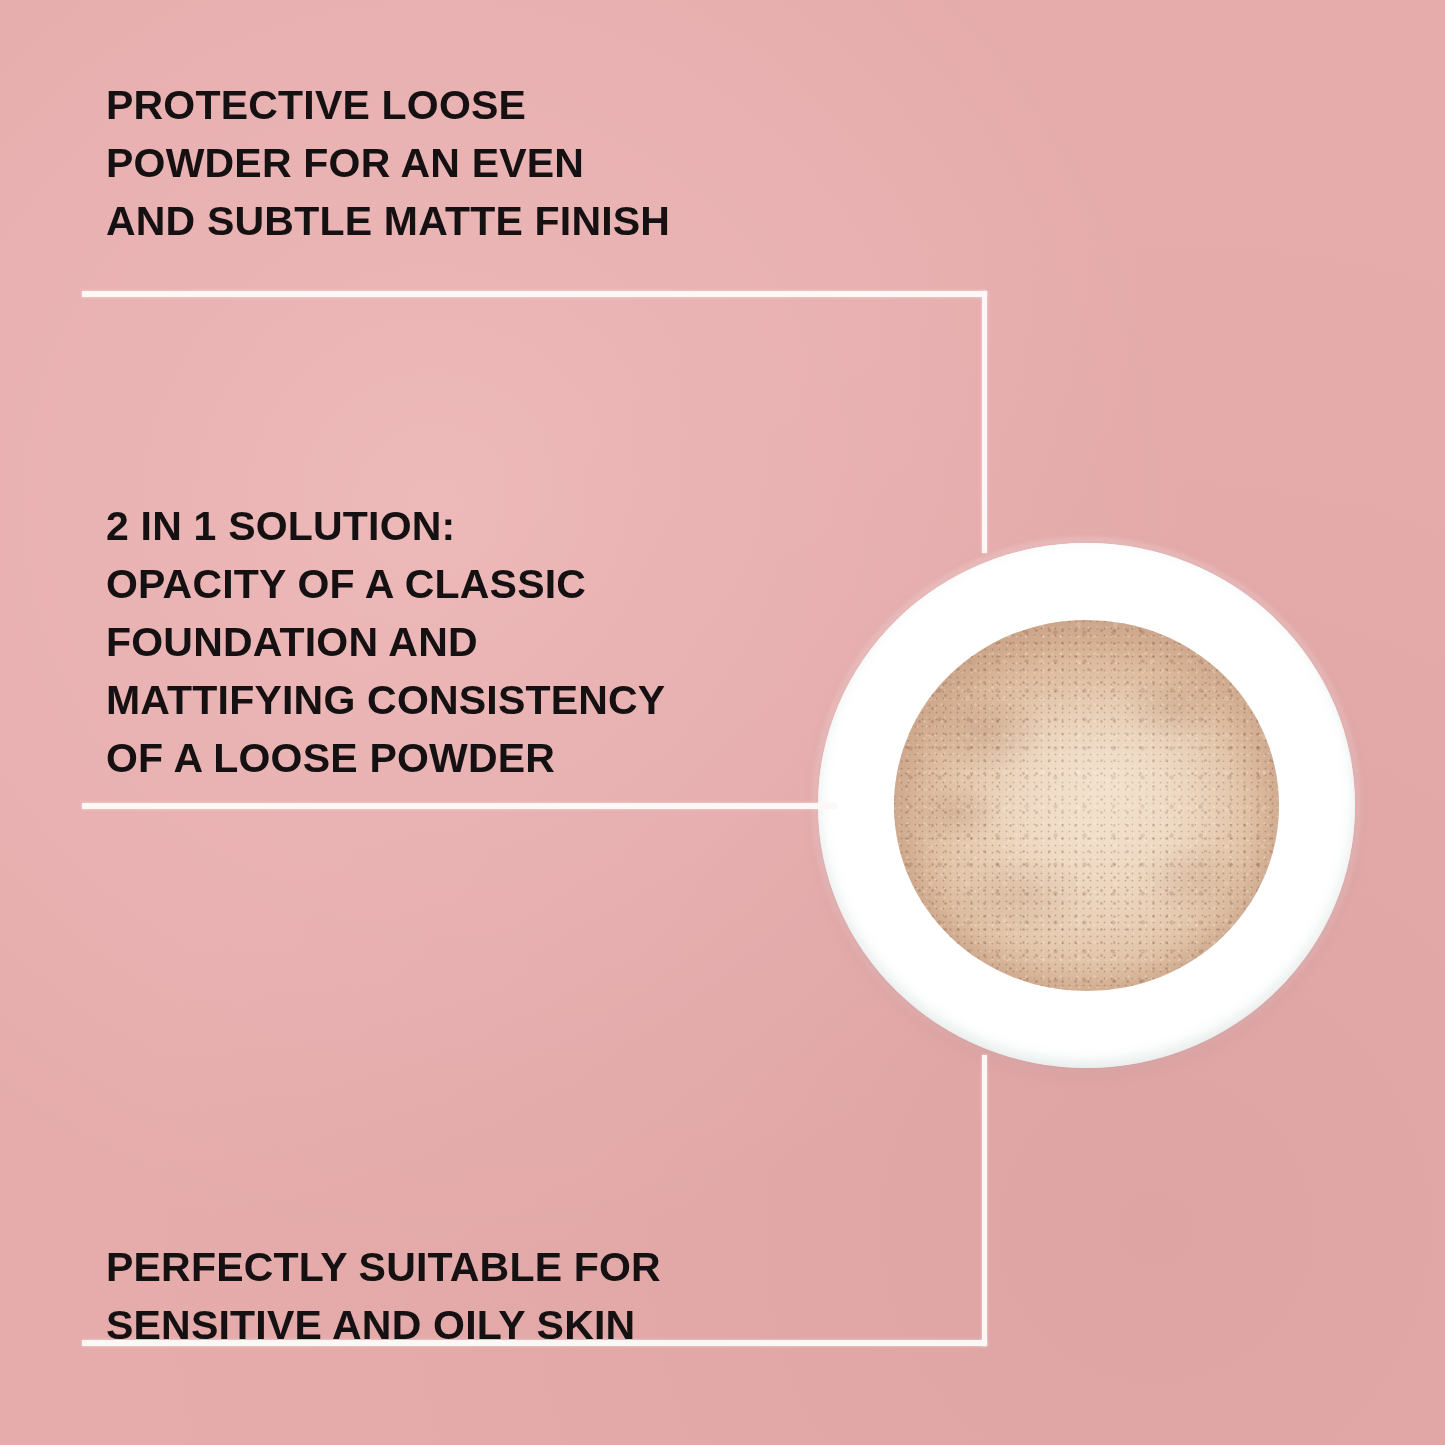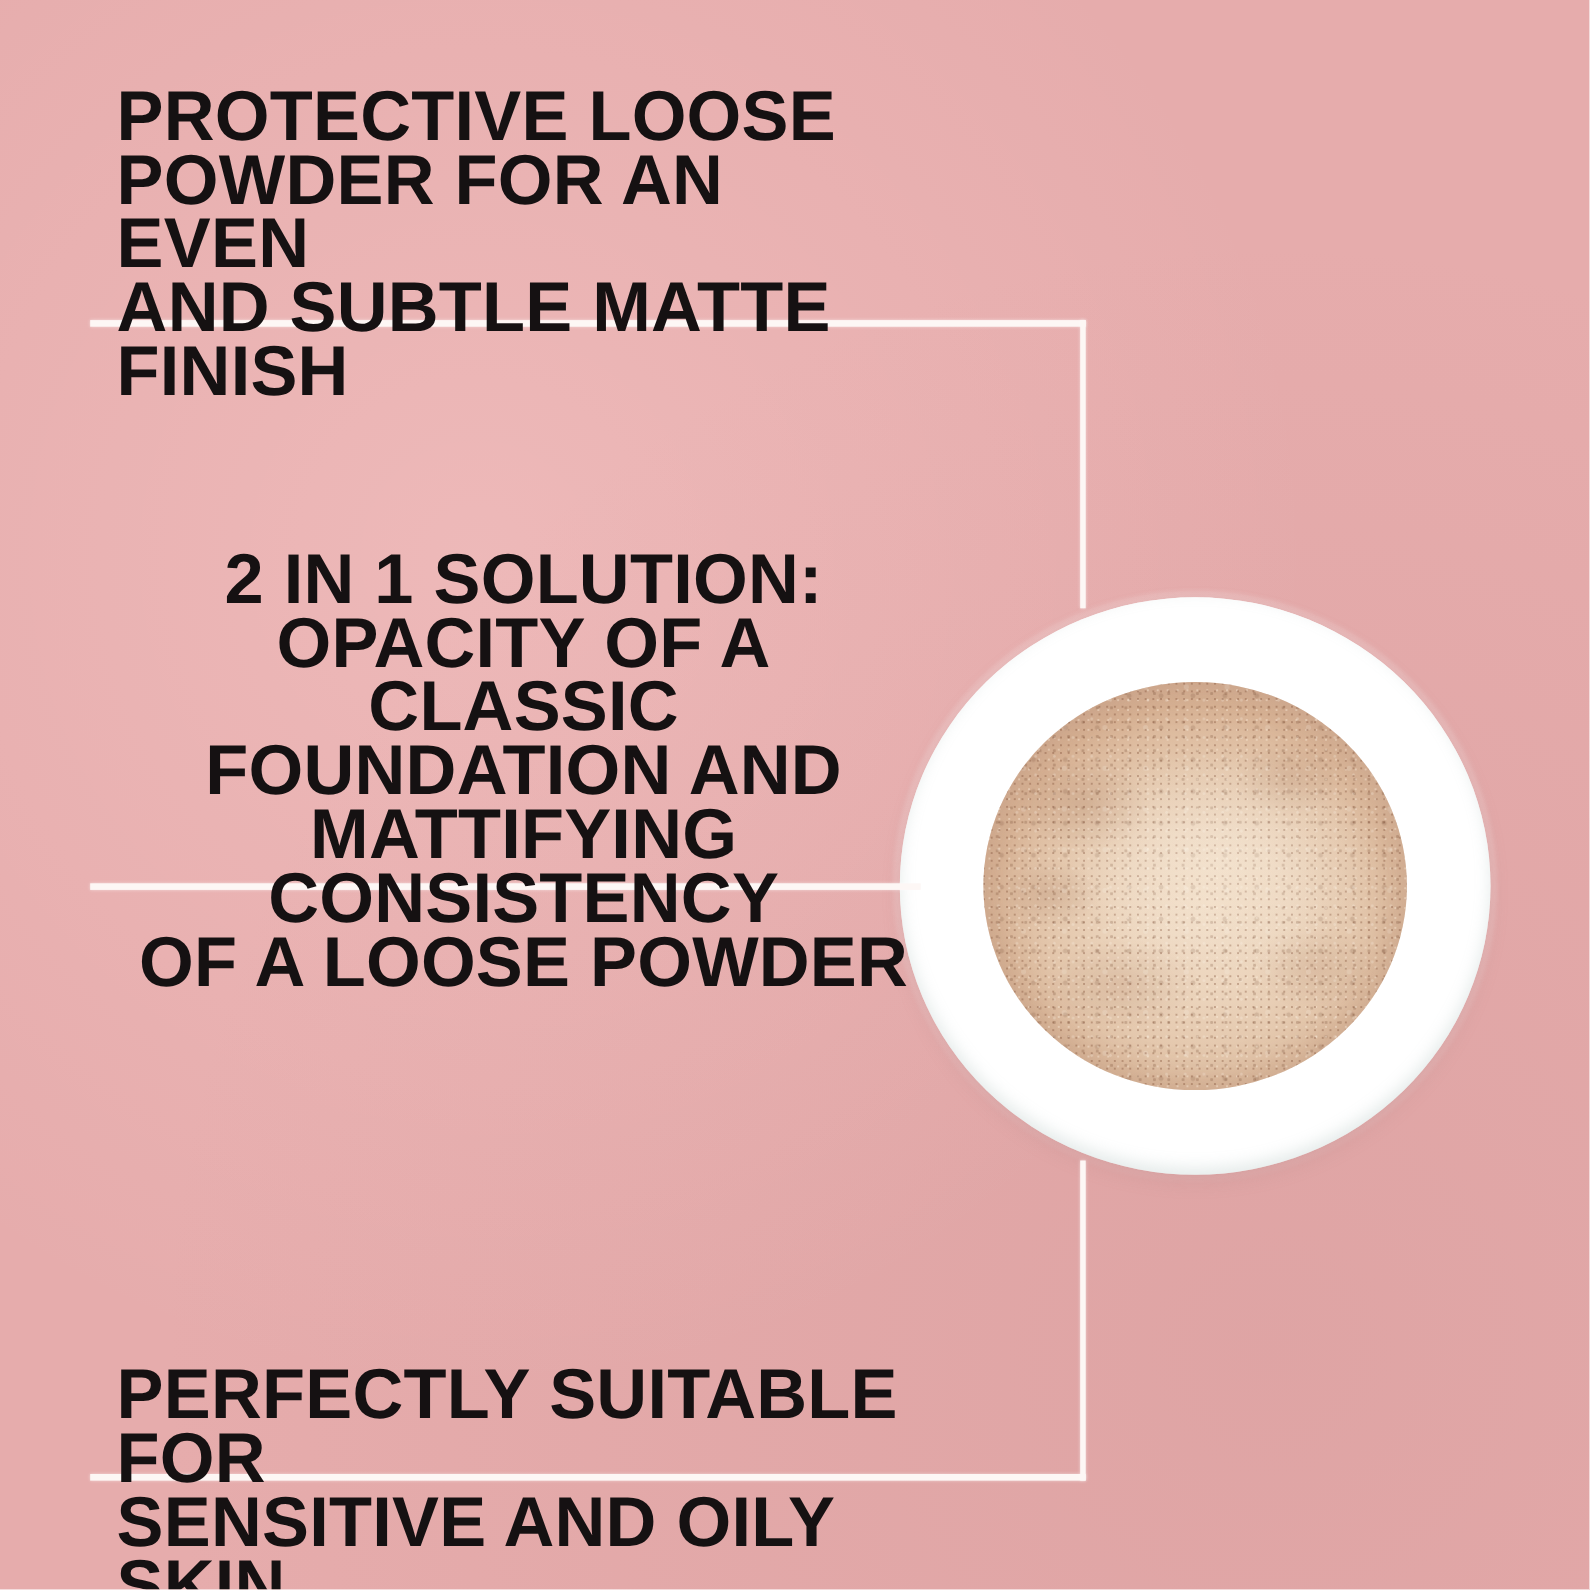--- a/index.html
+++ b/index.html
@@ -49,29 +49,29 @@
 
   .rule-vert-upper { left: 982px; top: 291px; height: 262px; }
   .rule-vert-lower { left: 982px; top: 1055px; height: 291px; }
 
   
   .text-block {
     position: absolute;
     left: 106px;
     color: #151112;
     font-weight: 700;
-    font-size: 64px;
+    font-size: 41px;
     line-height: 58px;
     letter-spacing: 0.2px;
     text-transform: uppercase;
     white-space: pre-line;
     max-width: 740px;
   }
   .block-1 { top: 76px; }
-  .block-2 { top: 497px; text-align: center; }
+  .block-2 { top: 497px; }
   .block-3 { top: 1238px; }
 
   
   .jar {
     position: absolute;
     left: 818px;
     top: 543px;
     width: 537px;
     height: 525px;
     border-radius: 50%;

